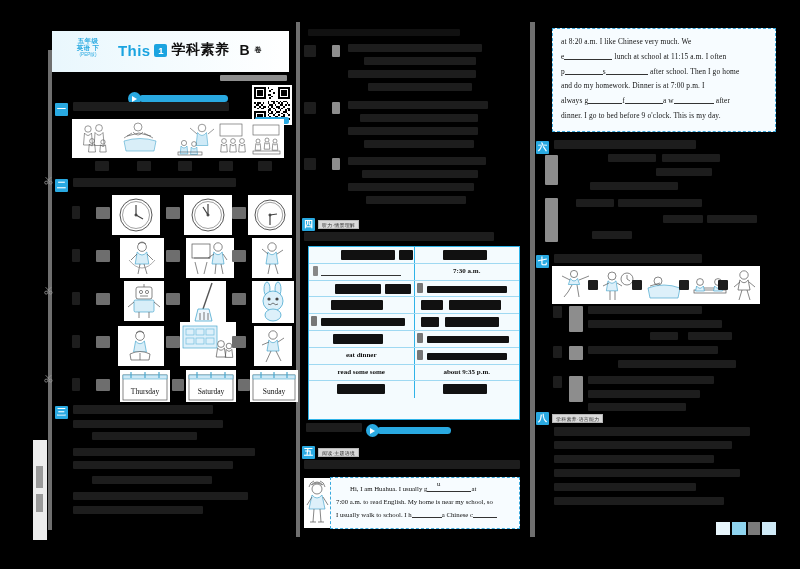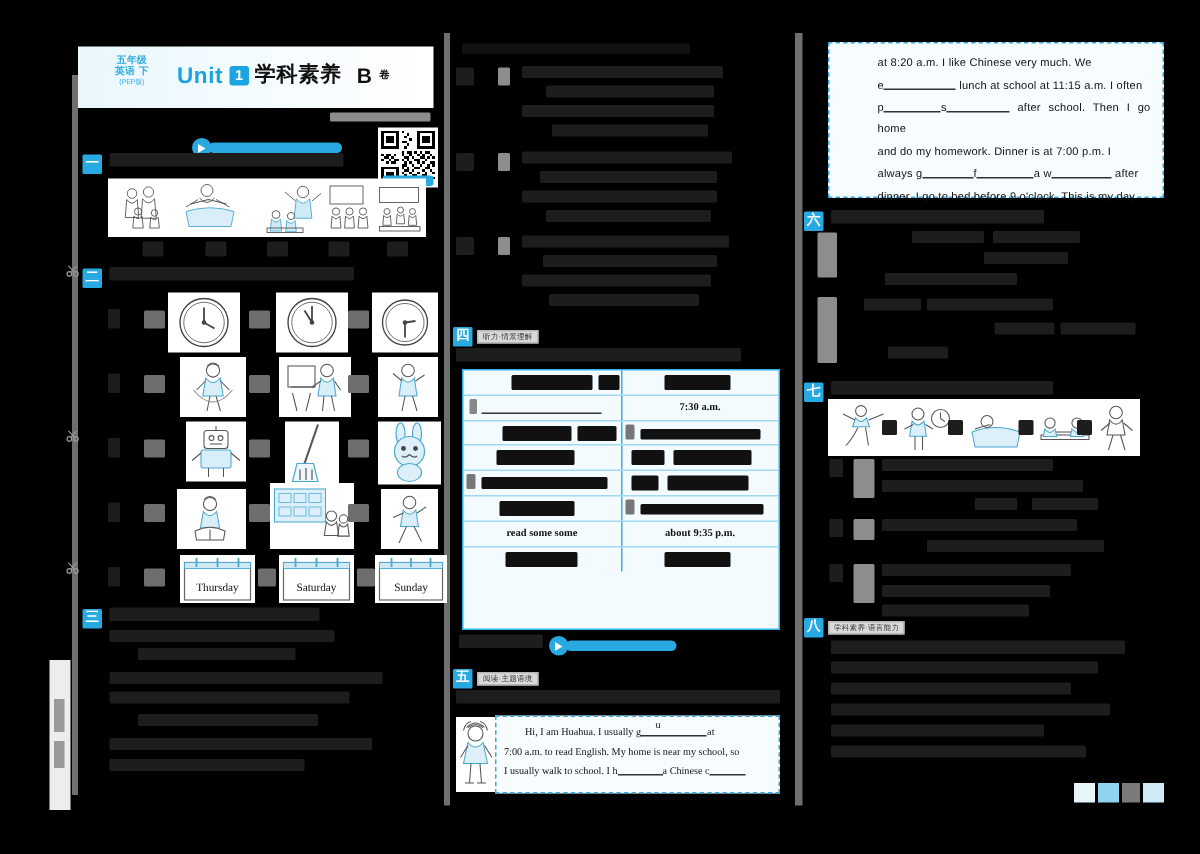--- a/index.html
+++ b/index.html
@@ -105,21 +105,21 @@
   .tt-line{ position:absolute; height:1px; background:#333; }
 
   
   .read-box {
     position:absolute; left:552px; top:28px; width:224px; height:104px;
     background:#f7fcff; border:1px dashed #3aa9dd;
     padding:6px 8px;
   }
   .read-box p{
     font-size:7.4px; line-height:14.8px; color:#111; text-align:justify;
-    font-family:Liberation Sans, sans-serif; letter-spacing:.15px;margin-left:24px;
+    font-family:Liberation Serif, serif; letter-spacing:.15px;
   }
   .blank { display:inline-block; border-bottom:1px solid #333; height:9px; vertical-align:-1px;}
 
   
   .hh-box {
     position:absolute; left:330px; top:477px; width:190px; height:52px;
     background:#f7fcff; border:1px dashed #3aa9dd; padding:4px 5px;
   }
   .hh-box p{
     font-size:6.8px; line-height:13px; color:#111; text-align:justify;
@@ -145,21 +145,21 @@
   <div class="gutter" style="left:296px; top:22px;  width:4px;  height:515px;"></div>
   <div class="gutter" style="left:530px; top:22px;  width:5px;  height:515px;"></div>
 
   <div class="hdr">
     <div class="hdr-grade">
       <div class="l1">五年级</div>
       <div class="l2">英语 下</div>
       <div class="l3">(PEP版)</div>
     </div>
     <div class="hdr-title">
-      <span class="hdr-unit">Unit</span>
+      <span class="hdr-unit">This</span>
       <span class="hdr-num">1</span>
       <span class="hdr-main">学科素养</span>
       <span class="hdr-vol">B</span>
       <span class="hdr-vol" style="margin-left:1px;font-size:7px;">卷</span>
     </div>
   </div>
 
   <div class="rd gl" style="left:220px;top:75px;width:67px;height:6px;"></div>
 
   <div class="qr">
@@ -645,20 +645,29 @@
       <div class="tt-row">
         <div class="tt-cell">
             <span class="tt-blk" style="left:24px;top:3px;width:50px;height:10px;"></span>
           </div>
         <div class="tt-cell">
             <span class="tt-blk" style="left:2px;top:2px;width:6px;height:10px;background:#777;"></span>
             <span class="tt-blk" style="left:12px;top:5px;width:82px;height:7px;"></span>
           </div>
       </div>
 
+      <div class="tt-row">
+        <div class="tt-cell">
+          <span style="position:absolute;left:0;right:0;top:3px;text-align:center;font-size:7px;font-weight:bold;color:#111;font-family:'Liberation Serif',serif;">eat dinner</span>
+        </div>
+        <div class="tt-cell">
+            <span class="tt-blk" style="left:2px;top:2px;width:6px;height:10px;background:#777;"></span>
+            <span class="tt-blk" style="left:12px;top:5px;width:80px;height:7px;"></span>
+          </div>
+      </div>
 
       <div class="tt-row">
         <div class="tt-cell">
           <span style="position:absolute;left:0;right:0;top:3px;text-align:center;font-size:7px;font-weight:bold;color:#111;font-family:'Liberation Serif',serif;">read some some</span>
         </div>
         <div class="tt-cell">
           <span style="position:absolute;left:0;right:0;top:3px;text-align:center;font-size:7px;font-weight:bold;color:#111;font-family:'Liberation Serif',serif;">about 9:35 p.m.</span>
         </div>
       </div>
 

